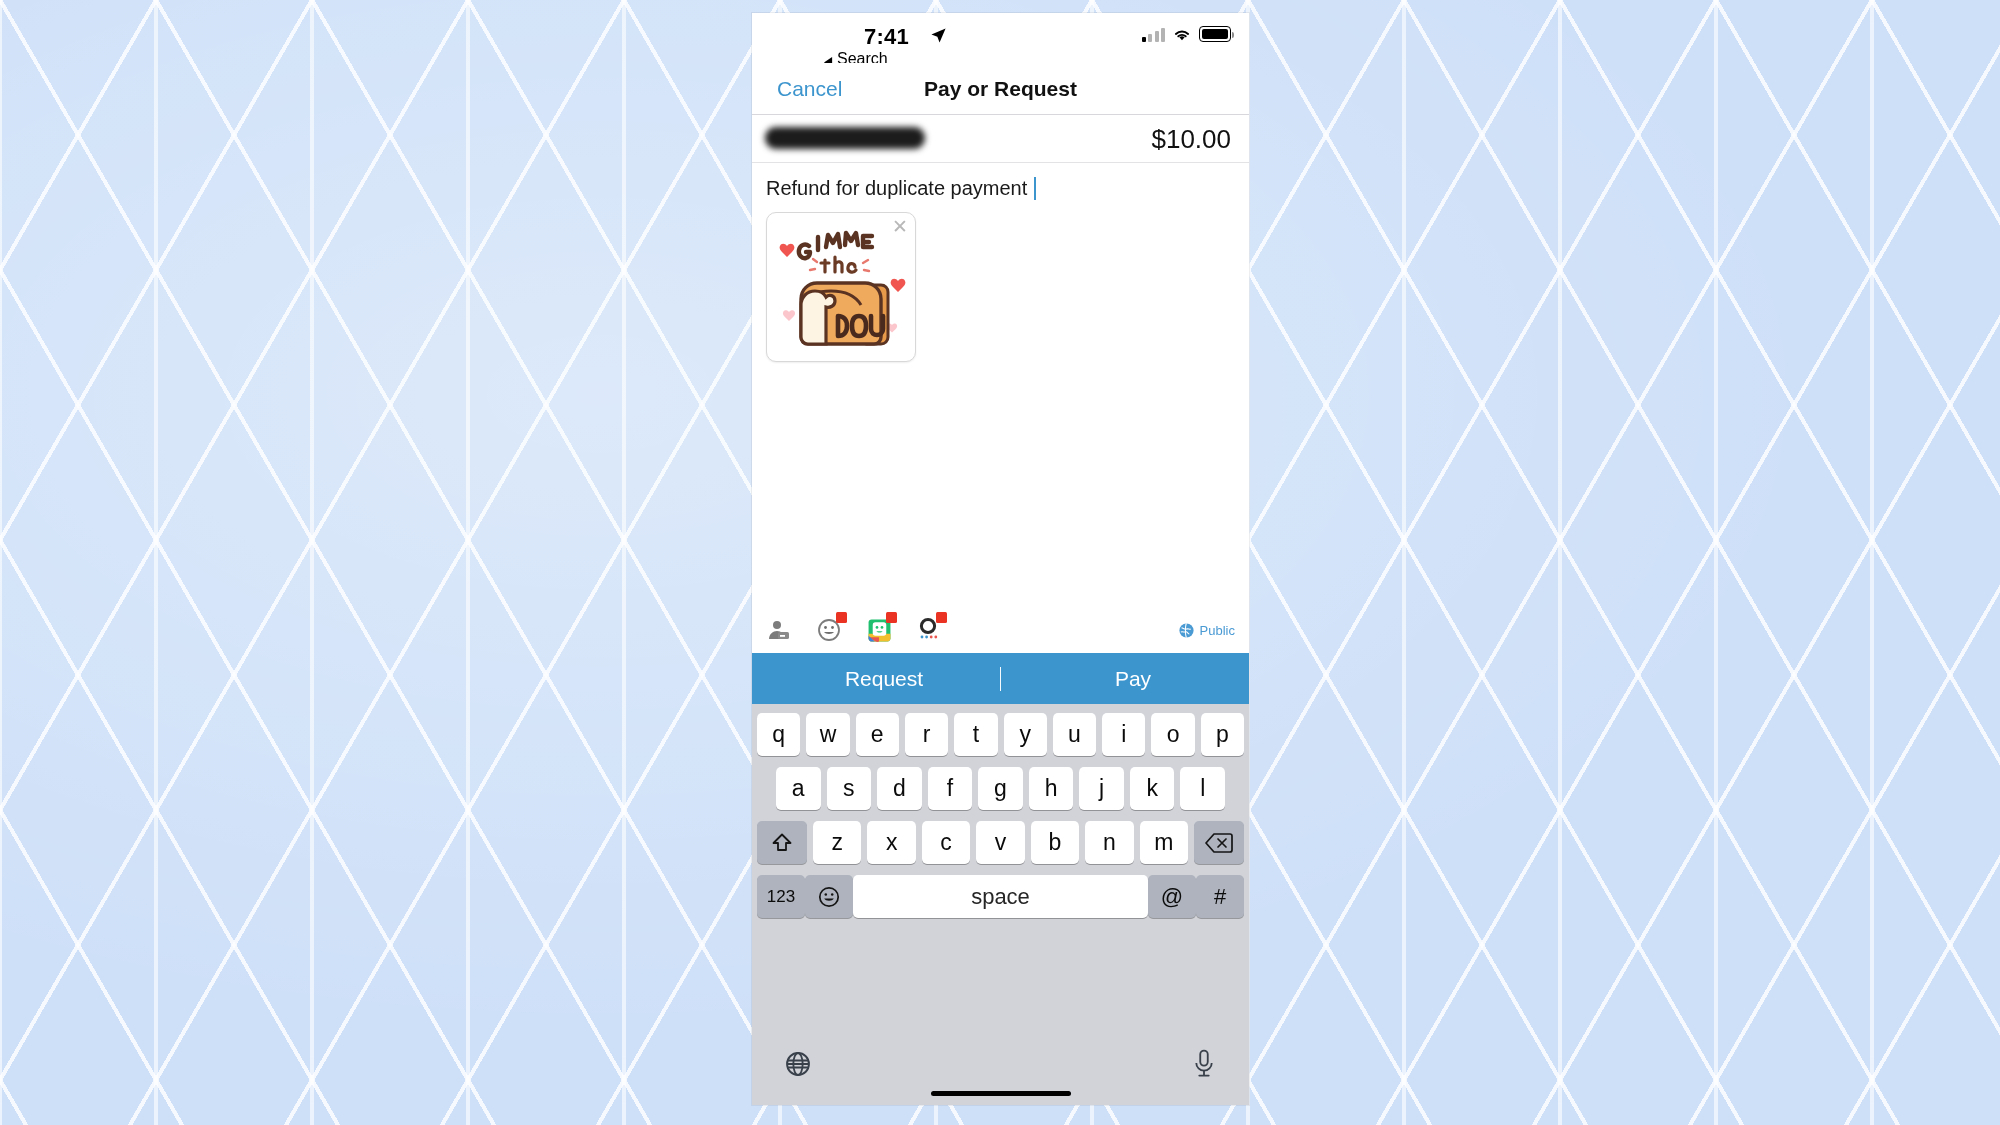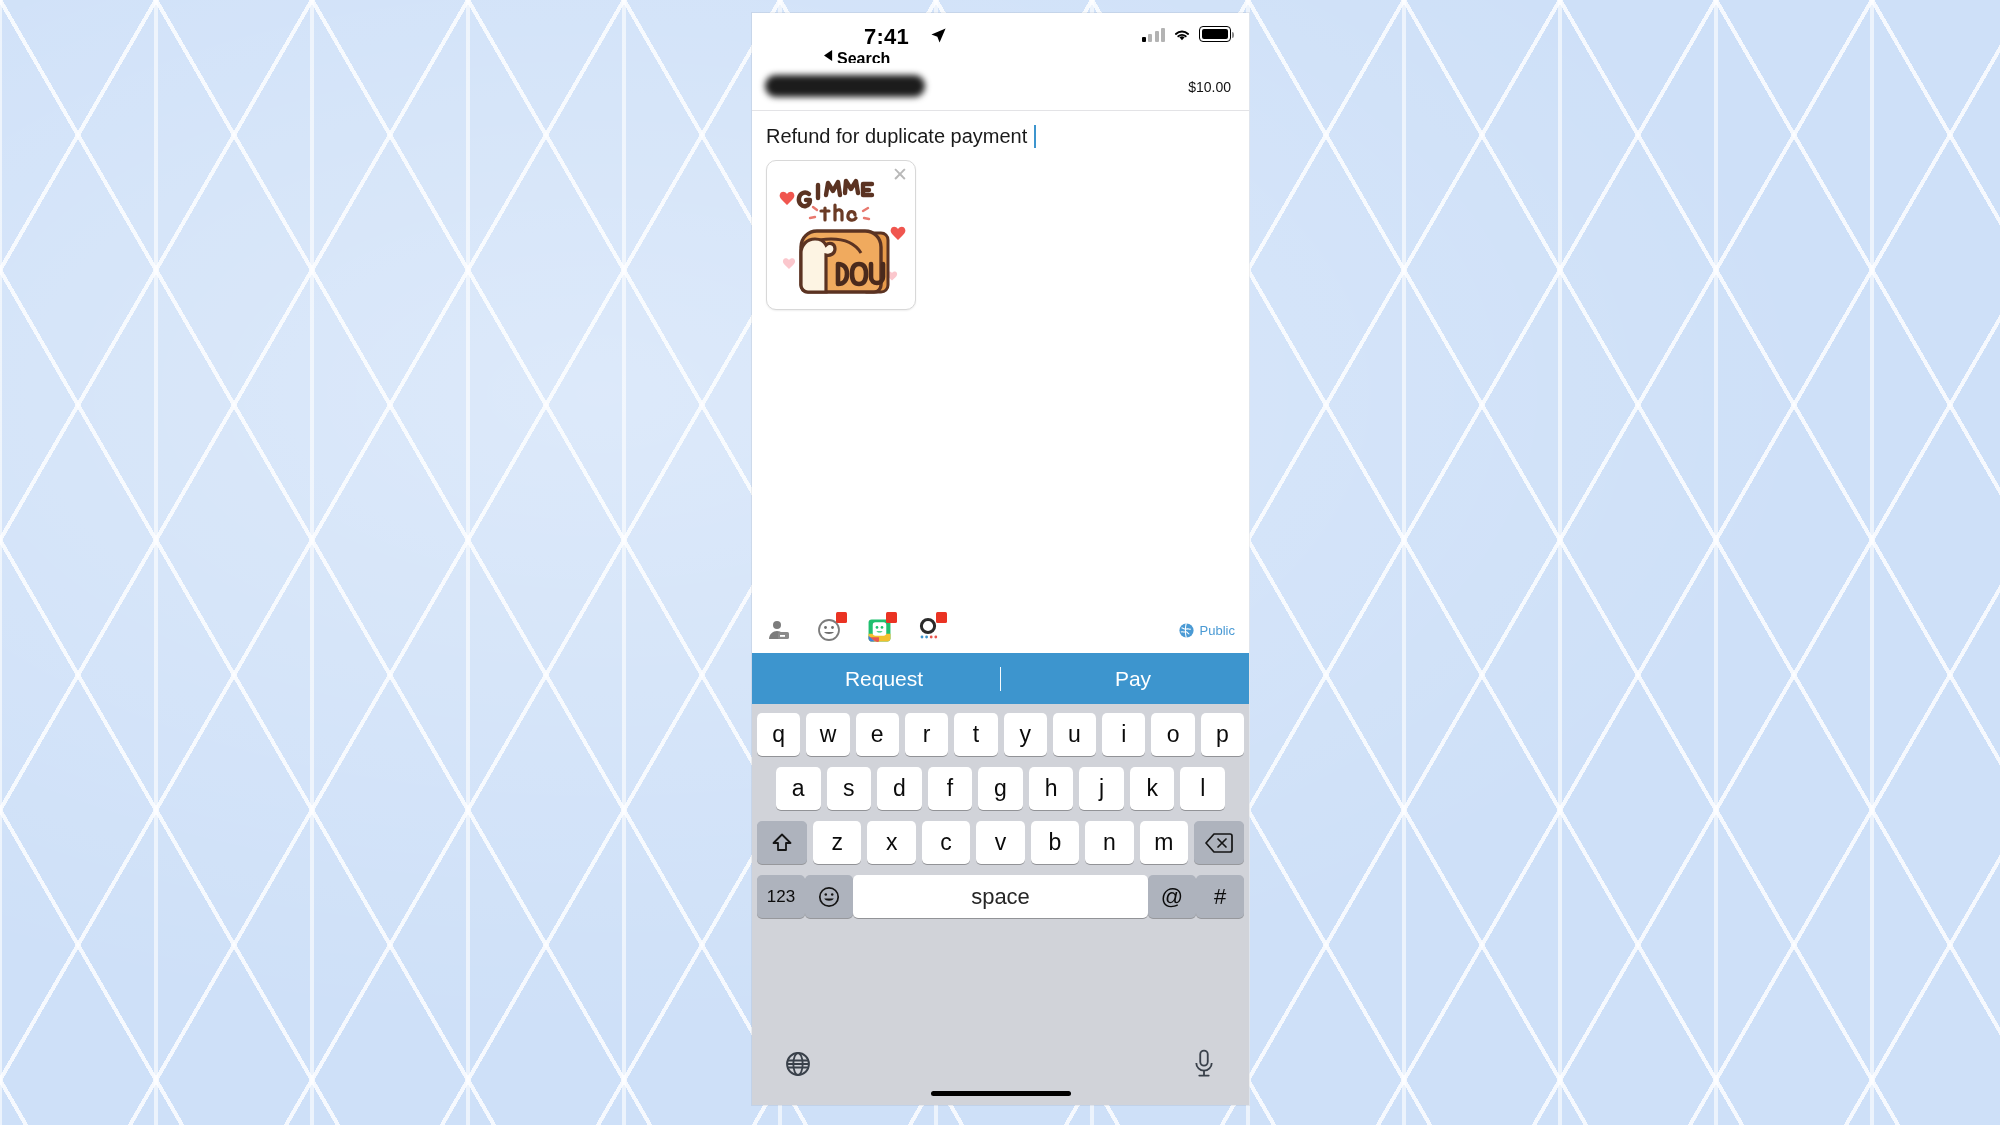--- a/index.html
+++ b/index.html
@@ -49,22 +49,22 @@
   .statusbar {
     height: 50px; position: relative; background:#fff;
   }
   .sb-time {
     position:absolute; left:112px; top:11px;
     font-size: 22px; font-weight: 700; color:#000; letter-spacing:.2px;
   }
   .sb-locarrow { position:absolute; left:178px; top:14px; }
   .sb-back {
     position:absolute; left:72px; top:37px;
-    font-size: 16px; font-weight: 700; color:#000;
-    display:flex; align-items:flex-start; gap:4px;
+    font-size: 16px; font-weight: 400; color:#000;
+    display:flex; align-items:flex-end; gap:4px;
   }
   .sb-right { position:absolute; right:18px; top:13px; display:flex; align-items:center; gap:7px; }
   .bars { display:flex; align-items:flex-end; gap:2.5px; height:15px; }
   .bars i { width:4px; background:#000; border-radius:1px; display:block; }
   .bars i:nth-child(1){height:5px;}
   .bars i:nth-child(2){height:8px; background:#b3b3b3;}
   .bars i:nth-child(3){height:11px; background:#b3b3b3;}
   .bars i:nth-child(4){height:14px; background:#b3b3b3;}
   .batt { width:32px; height:16px; border:1.6px solid #000; border-radius:4px; position:relative; padding:1.6px;}
   .batt span{display:block; height:100%; background:#000; border-radius:2px;}
@@ -91,21 +91,21 @@
   }
   .recip-redaction{
     position:absolute; left:13px; top:12px;
     width: 160px; height: 22px;
     border-radius: 12px;
     background:#1c1c1c;
     filter: blur(3px);
   }
   .recip-amount{
     position:absolute; right:18px; top:50%; transform:translateY(-50%);
-    font-size: 14px; color:#111;
+    font-size: 26px; color:#111;
   }
 
   
   .note-wrap{ padding: 14px 0 0 14px; position:relative; }
   .note-line{ display:flex; align-items:center; }
   .note-text{ font-size:20px; color:#1a1a1a; }
   .caret{
     display:inline-block; width:2px; height:23px; background:#3d95ce;
     margin-left:7px;
   }
@@ -223,20 +223,24 @@
         <path d="M10 13.2 7.4 10.3a4 4 0 0 1 5.2 0z" fill="#000"></path>
         <path d="M3.9 6.9a9 9 0 0 1 12.2 0" stroke="#000" stroke-width="2" fill="none" stroke-linecap="round"></path>
         <path d="M6.3 9.3a5.6 5.6 0 0 1 7.4 0" stroke="#000" stroke-width="1.9" fill="none" stroke-linecap="round"></path>
       </svg>
       <span class="batt">
           <span></span>
         </span>
     </div>
   </div>
 
+  <div class="navbar">
+    <div class="nav-cancel">Cancel</div>
+    <div class="nav-title">Pay or Request</div>
+  </div>
 
   <div class="recip-row">
     <div class="recip-redaction"></div>
     <div class="recip-amount">$10.00</div>
   </div>
 
   <div class="note-wrap">
     <div class="note-line">
       <span class="note-text">Refund for duplicate payment</span>
       <span class="caret"></span>

